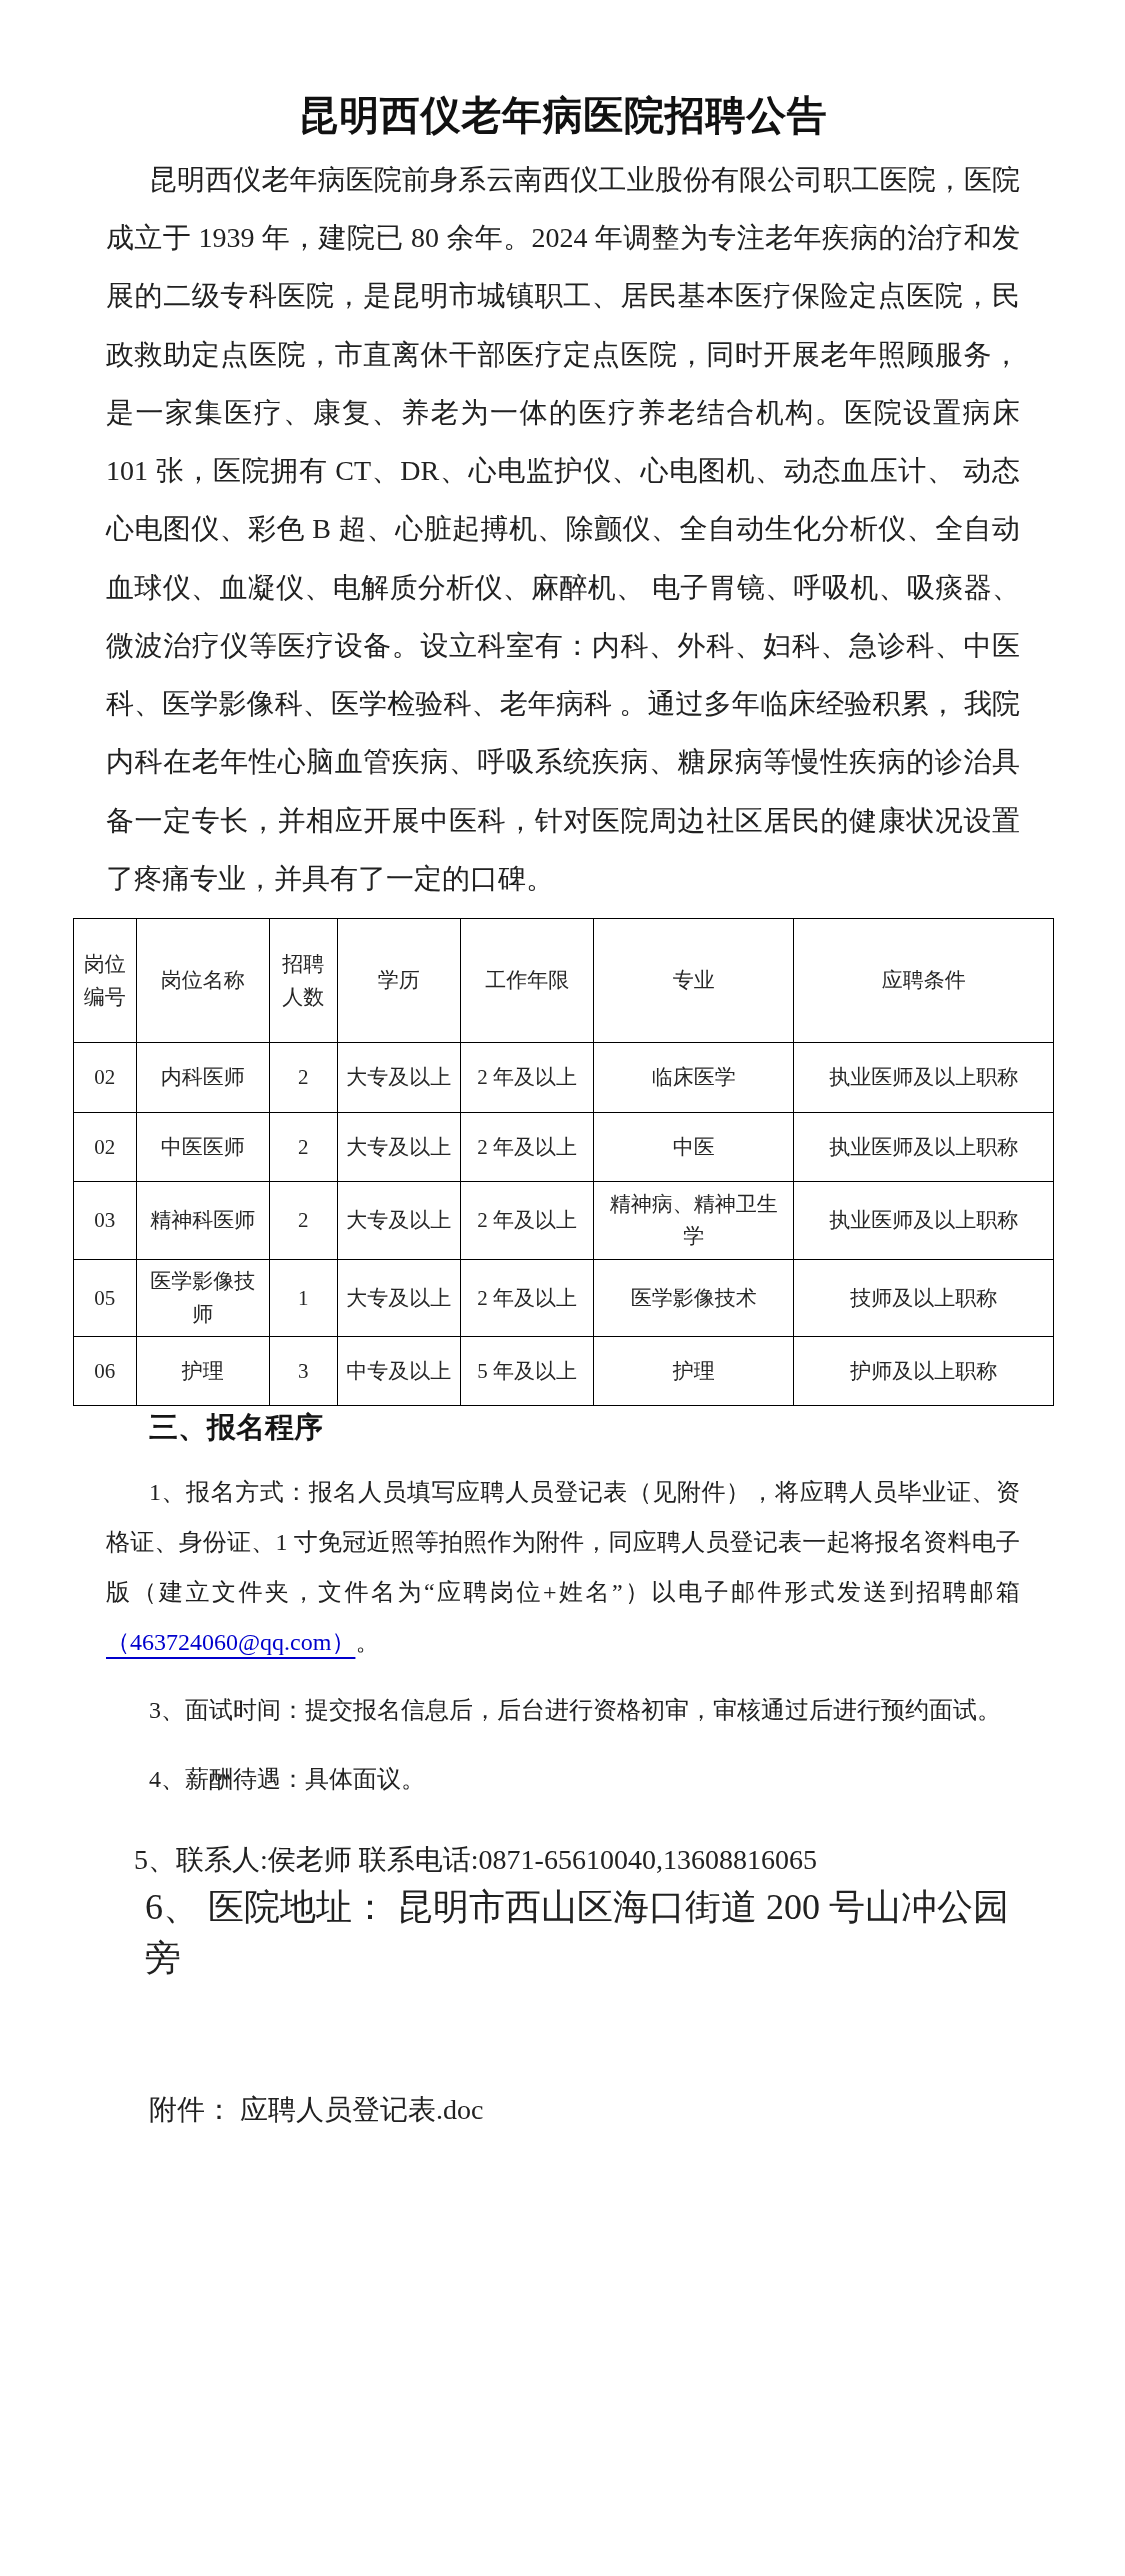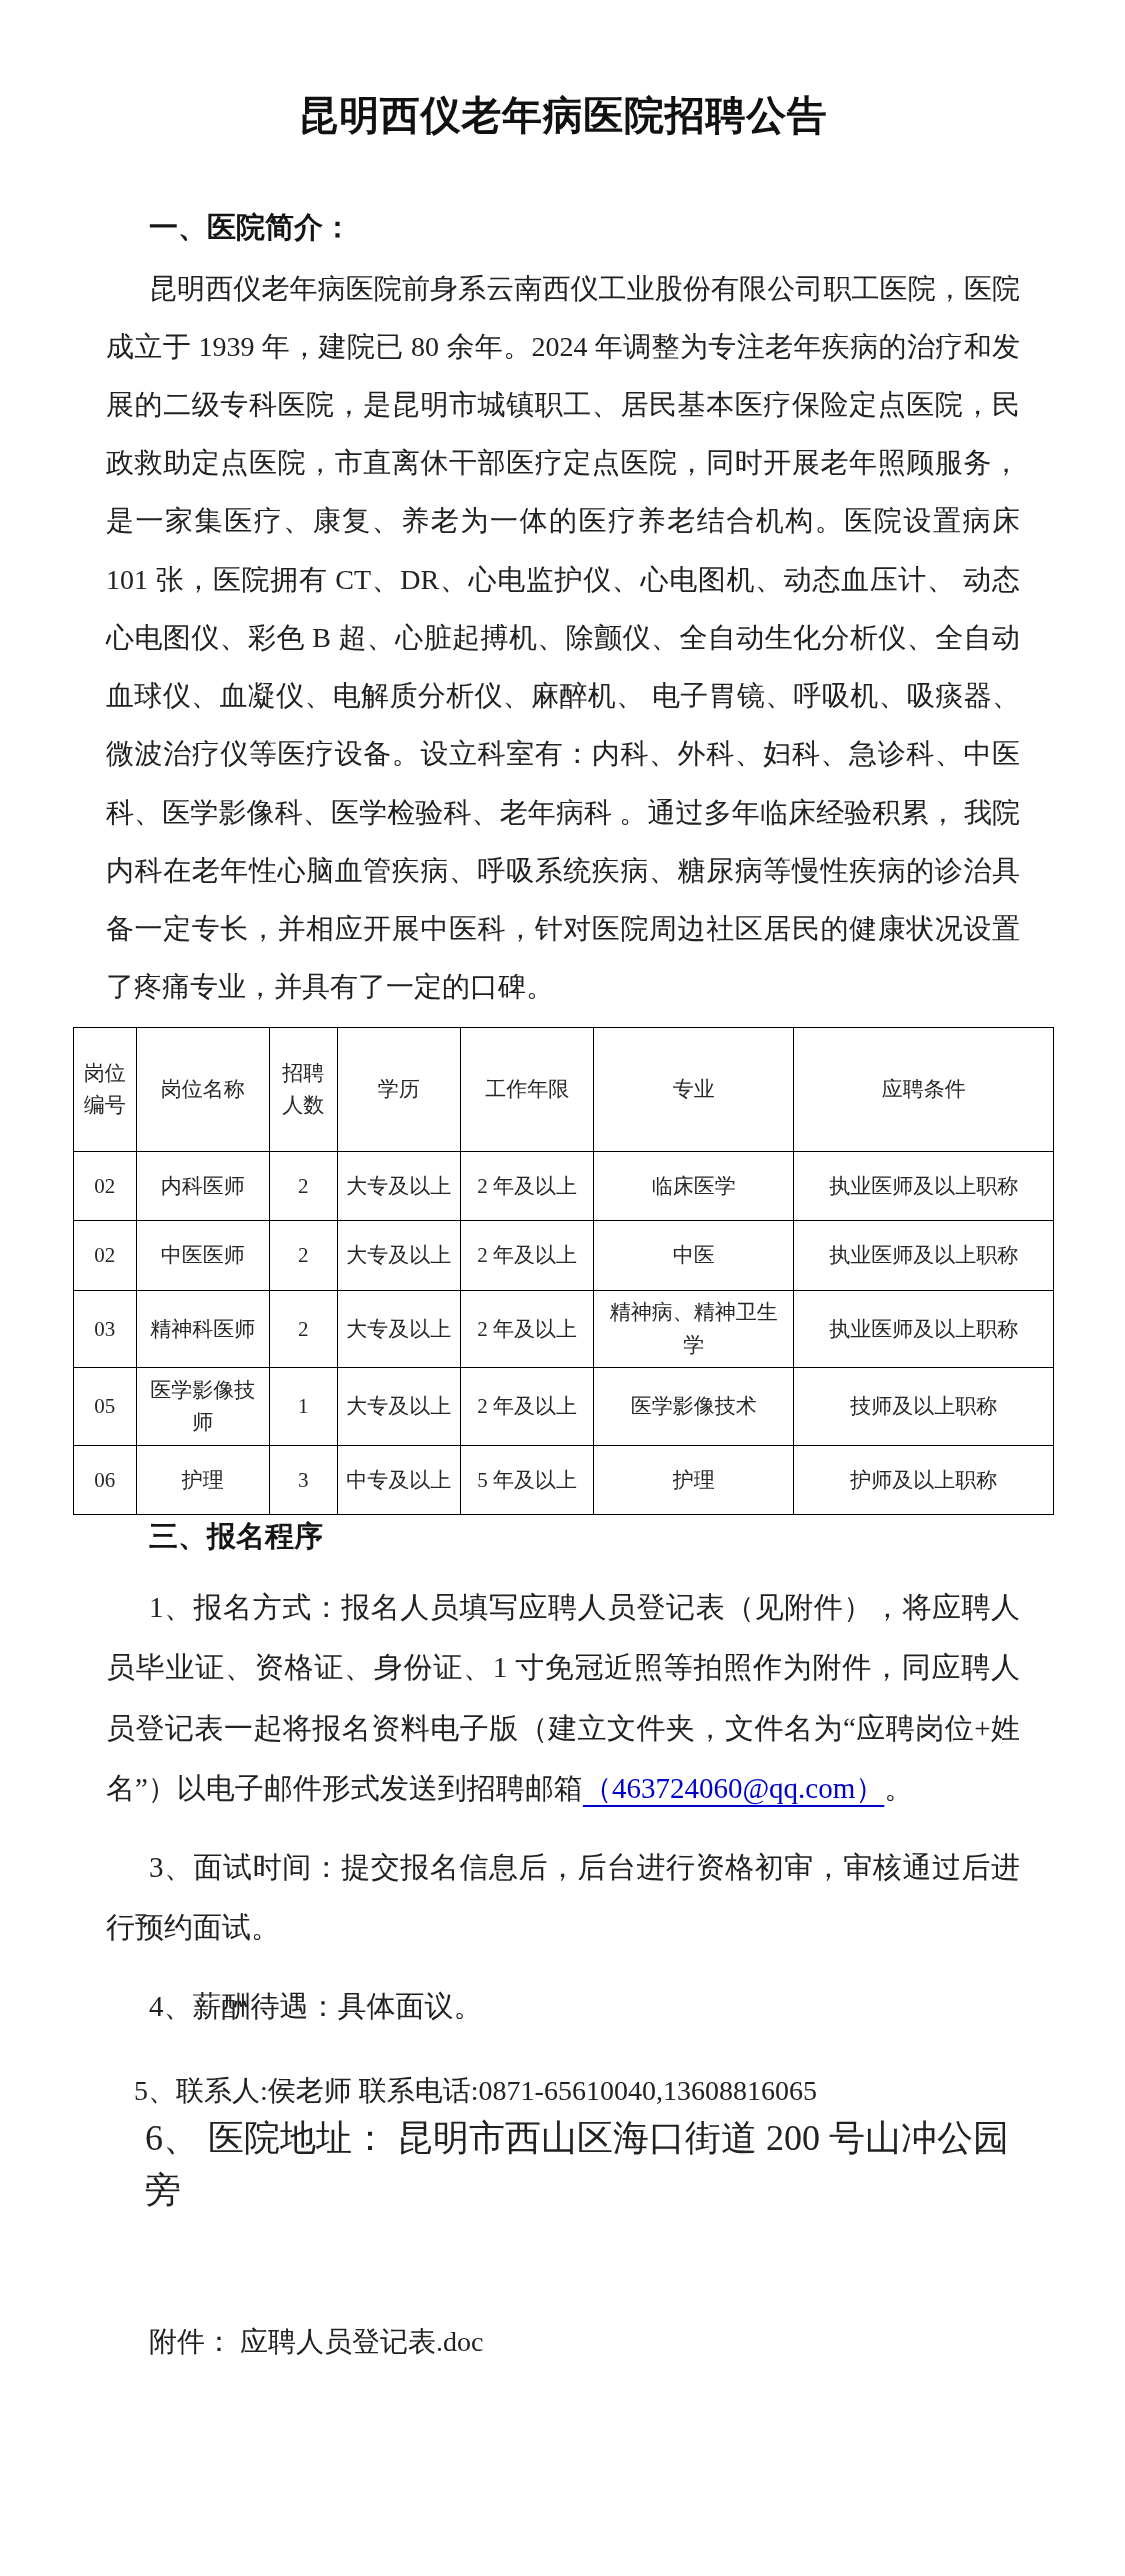--- a/index.html
+++ b/index.html
@@ -60,21 +60,21 @@
     font-size: 21px;
     line-height: 1.55;
     padding: 5.7px 7px;
     color: #262626;
     word-break: break-all;
   }
   .jobs-table thead th { height: 112px; }
   .jobs-table tbody td { height: 57px; }
   .sec3-heading { }
   .proc-par {
-    font-size: 29px;
+    font-size: 24px;
     line-height: 2.08;
     text-align: justify;
     text-indent: 43px;
     margin: 18.4px 0 0 0;
     color: #212121;
   }
   .email-link {
     color: #0000cc;
     text-decoration: underline;
     text-underline-offset: 7px;
@@ -105,21 +105,20 @@
     line-height: 1.5;
   }
 </style>
 </head>
 <body>
 
 <div class="doc">
 
   <h1 class="doc-title">昆明西仪老年病医院招聘公告</h1>
 
-  <h2 class="sec-heading sec1-heading">一、医院简介：</h2>
 
   <p class="body-par">昆明西仪老年病医院前身系云南西仪工业股份有限公司职工医院，医院成立于 1939 年，建院已 80 余年。2024 年调整为专注老年疾病的治疗和发展的二级专科医院，是昆明市城镇职工、居民基本医疗保险定点医院，民政救助定点医院，市直离休干部医疗定点医院，同时开展老年照顾服务，是一家集医疗、康复、养老为一体的医疗养老结合机构。医院设置病床 101 张，医院拥有 CT、DR、心电监护仪、心电图机、动态血压计、 动态心电图仪、彩色 B 超、心脏起搏机、除颤仪、全自动生化分析仪、全自动血球仪、血凝仪、电解质分析仪、麻醉机、 电子胃镜、呼吸机、吸痰器、微波治疗仪等医疗设备。设立科室有：内科、外科、妇科、急诊科、中医科、医学影像科、医学检验科、老年病科 。通过多年临床经验积累， 我院内科在老年性心脑血管疾病、呼吸系统疾病、糖尿病等慢性疾病的诊治具备一定专长，并相应开展中医科，针对医院周边社区居民的健康状况设置了疼痛专业，并具有了一定的口碑。</p>
 
 
   <table class="jobs-table">
     <colgroup>
       <col style="width:6.4%">
       <col style="width:13.6%">
       <col style="width:6.9%">
       <col style="width:12.6%">

